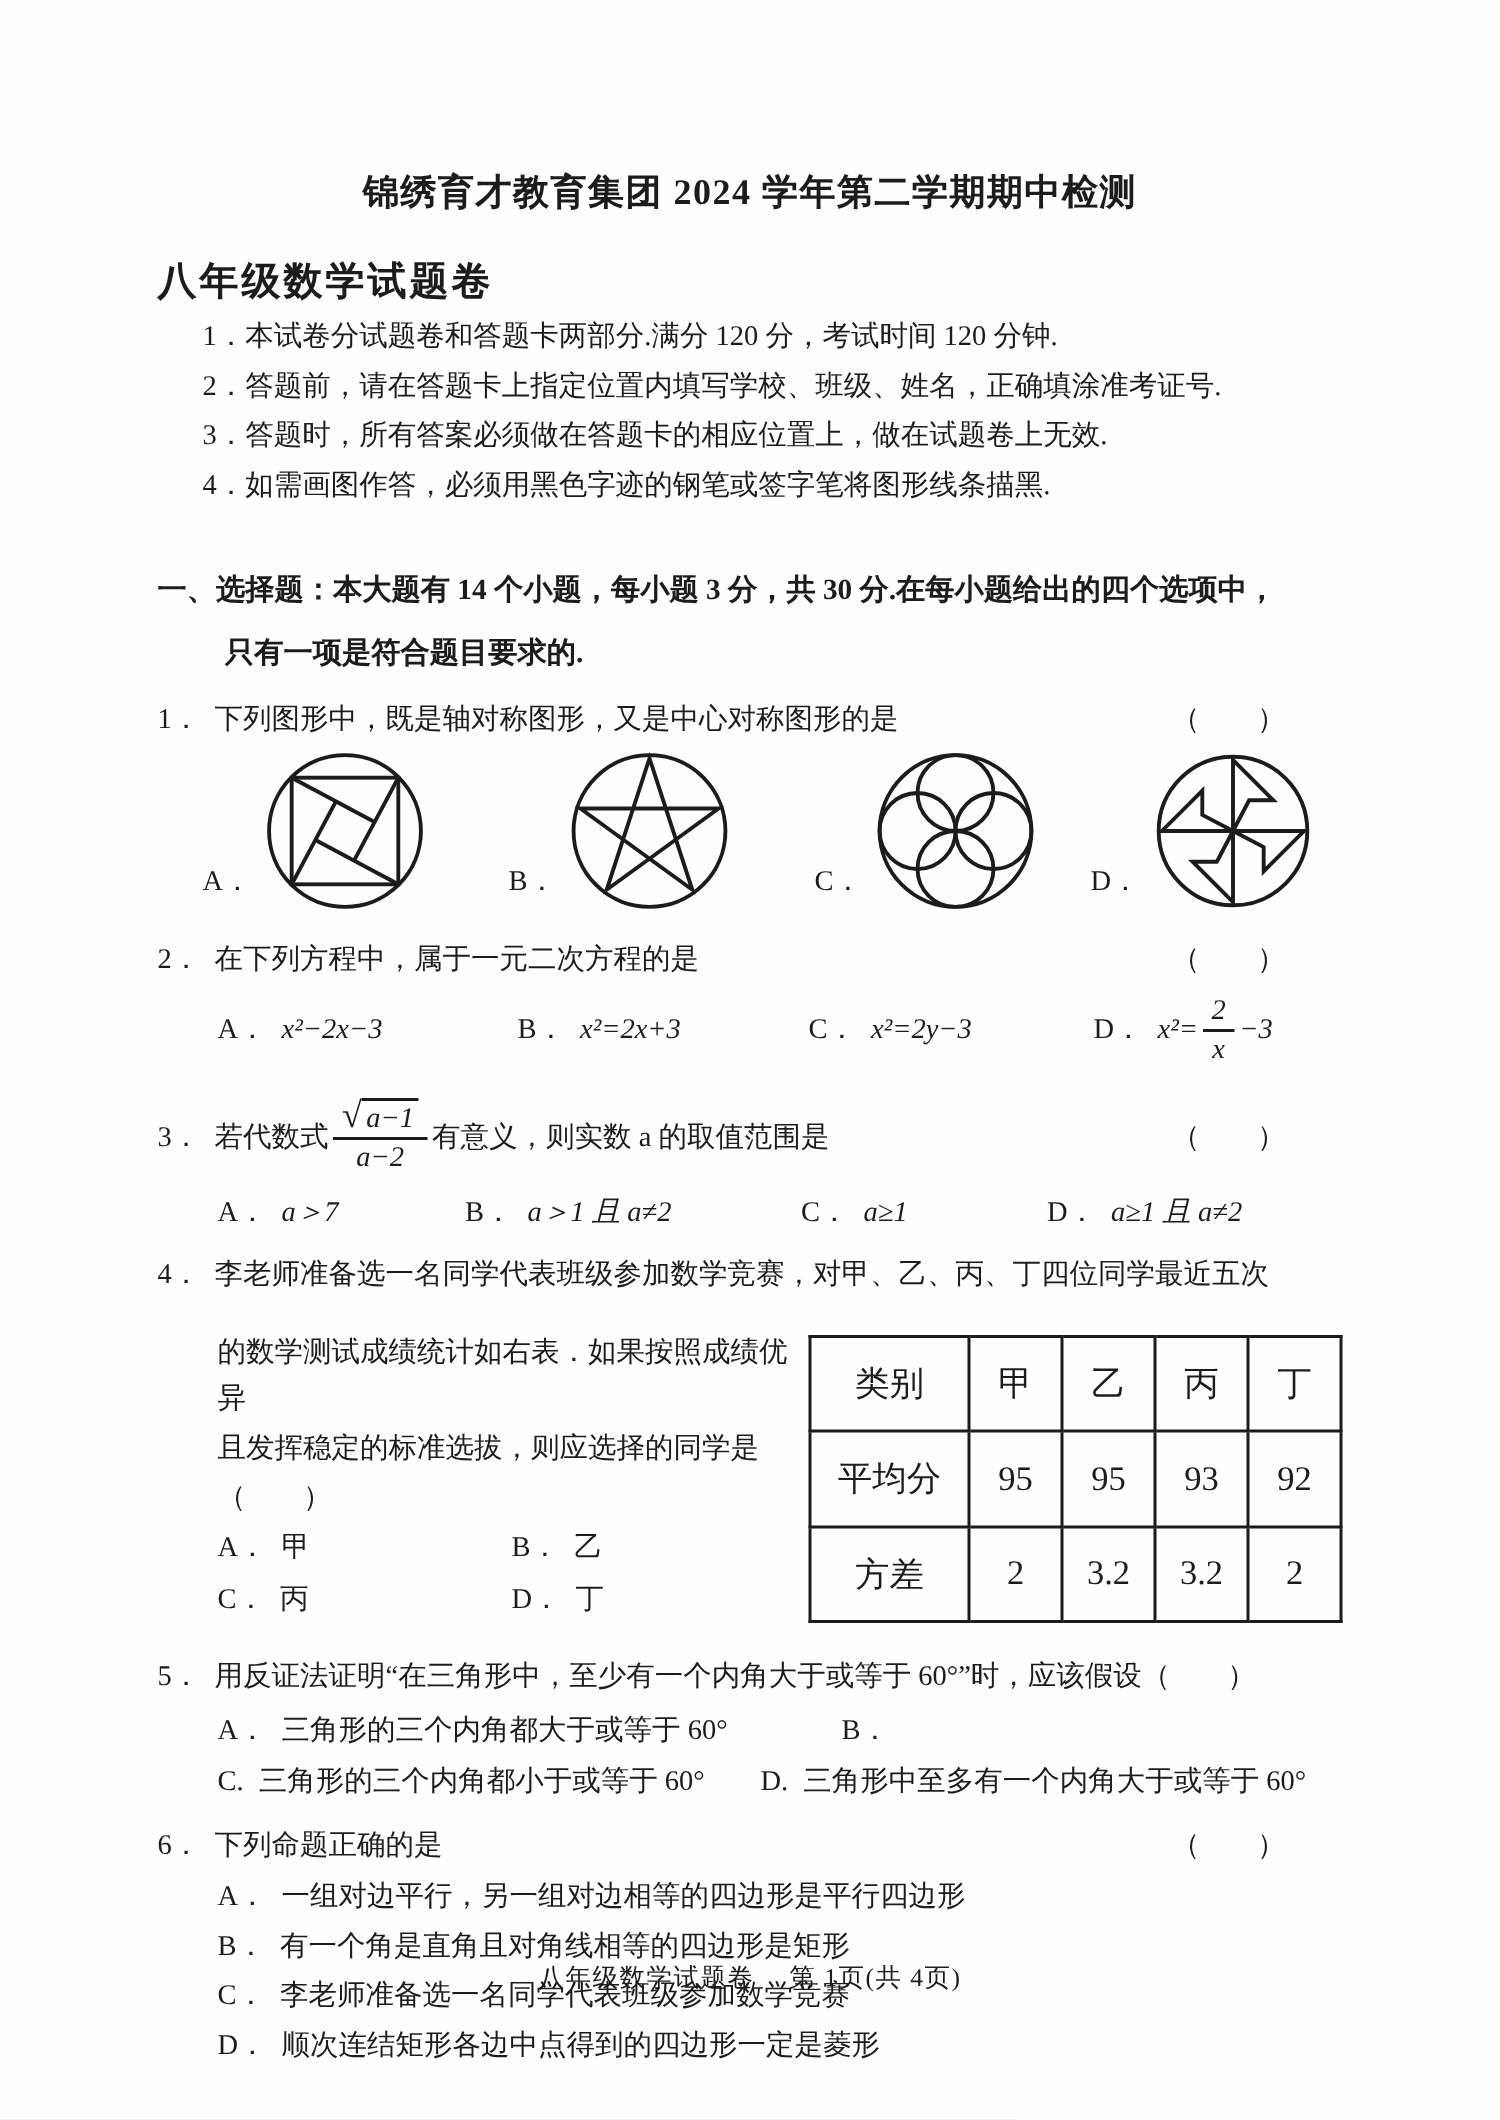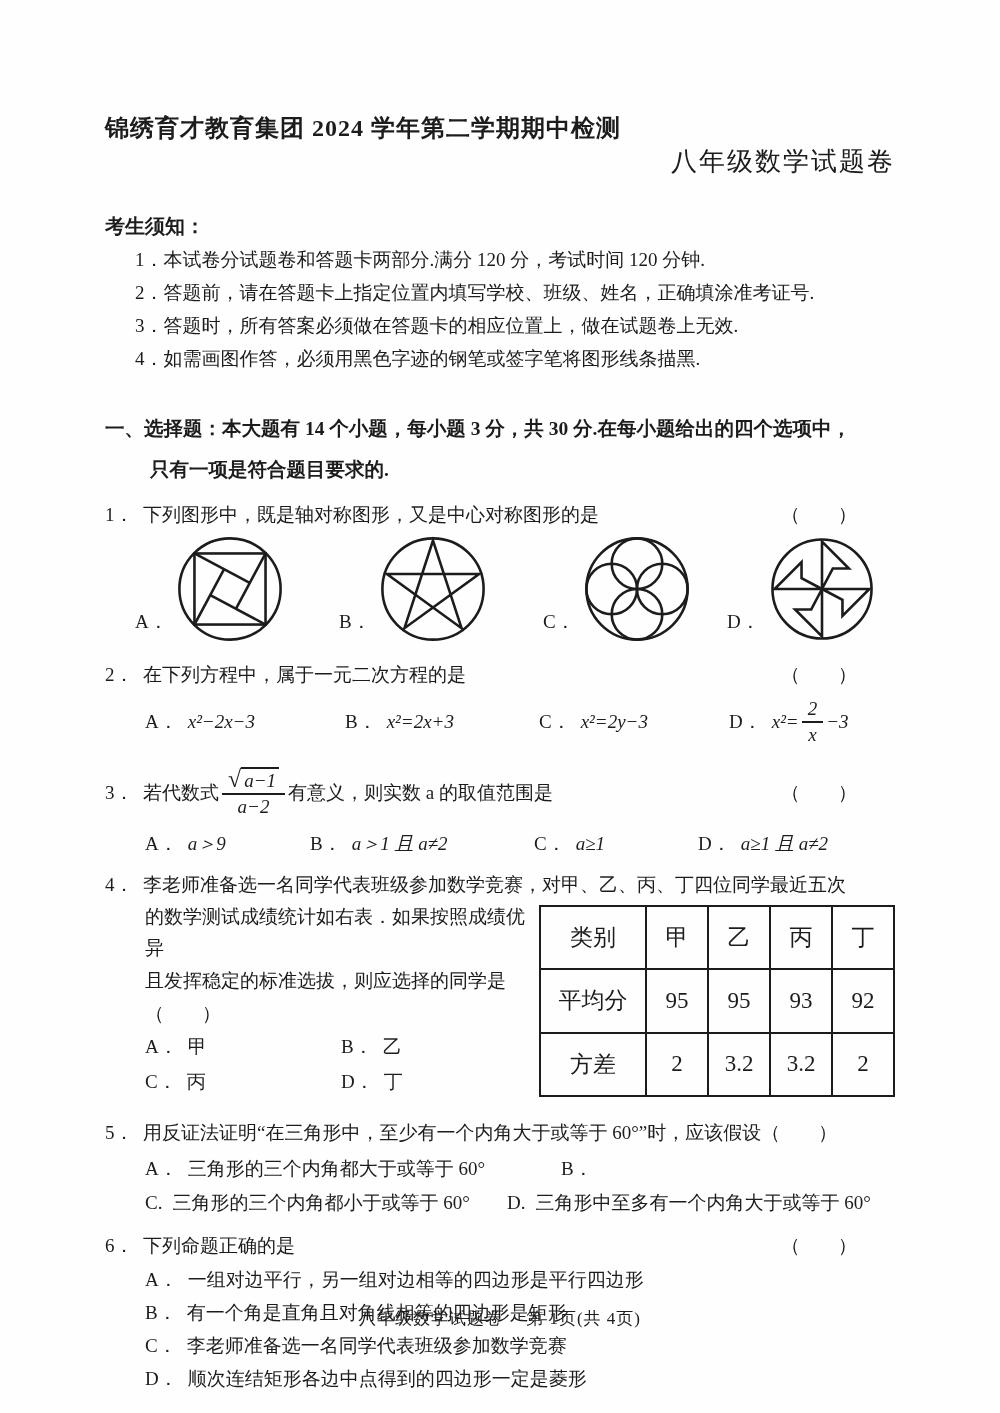--- a/index.html
+++ b/index.html
@@ -9,22 +9,22 @@
     width:1000px; height:1413px;
     margin:0 auto;
     background:#fefefe;
     color:#1c1c1c;
     font-family:"Liberation Serif","DejaVu Serif",serif;
     font-size:19px;
     overflow:hidden;
   }
   .content { padding:112px 105px 0 105px; }
 
-  .title { font-size:24px; font-weight:bold; letter-spacing:1px; }
-  .subtitle { text-align:right; font-size:26px; font-weight:normal; letter-spacing:2px; }
+  .title { text-align:center; font-size:24px; font-weight:bold; letter-spacing:1px; }
+  .subtitle { text-align:left; font-size:26px; font-weight:bold; margin-top:26px; letter-spacing:2px; }
 
   .notice-head { margin-top:34px; font-weight:bold; font-size:20px; }
   .notice-item { margin-top:7px; padding-left:30px; line-height:26px; }
 
   .section-head { margin-top:42px; font-weight:bold; line-height:30px; font-size:19.5px; }
   .section-head2 { margin-top:12px; padding-left:45px; font-weight:bold; font-size:19.5px; }
 
   .qline { display:flex; align-items:baseline; margin-top:18px; line-height:28px; }
   .qnum { flex:none; width:38px; }
   .qtext { flex:1; }
@@ -55,21 +55,21 @@
 
   
   .sqrt { display:inline-flex; align-items:flex-start; }
   .sqrt .sign { font-size:24px; line-height:24px; font-style:normal; }
   .sqrt .inner { border-top:2px solid #1c1c1c; line-height:24px; padding:0 3px; }
 
   .q3line { display:flex; align-items:center; margin-top:14px; min-height:64px; }
   .q3line .qnum { width:38px; flex:none; }
 
   
-  .q4body { display:flex; margin-top:0; }
+  .q4body { display:flex; margin-top:20px; }
   .q4left { width:482px; padding-left:40px; line-height:31px; }
   .q4left .l { margin-top:2px; }
   .q4opts { display:grid; grid-template-columns:196px auto; row-gap:4px; margin-top:2px; }
   table.score { border-collapse:collapse; margin-left:0; margin-top:6px; flex:none; }
   table.score td { border:2px solid #1c1c1c; text-align:center; height:52px; font-size:23px; }
   table.score td.c0 { width:106px; }
   table.score td.cn { width:62px; }
 
   .q5opts1 { display:flex; margin-left:40px; margin-top:6px; line-height:31px; }
   .q5opts2 { display:flex; margin-left:40px; margin-top:3px; line-height:31px; }
@@ -79,21 +79,20 @@
 </style>
 </head>
 <body>
 
 <div class="page">
   <div class="content">
 
     <div class="title">锦绣育才教育集团 2024 学年第二学期期中检测</div>
     <div class="subtitle">八年级数学试题卷</div>
 
-    <div class="notice-head">考生须知：</div>
     <div class="notice-item">1．本试卷分试题卷和答题卡两部分.满分 120 分，考试时间 120 分钟.</div>
     <div class="notice-item">2．答题前，请在答题卡上指定位置内填写学校、班级、姓名，正确填涂准考证号.</div>
     <div class="notice-item">3．答题时，所有答案必须做在答题卡的相应位置上，做在试题卷上无效.</div>
     <div class="notice-item">4．如需画图作答，必须用黑色字迹的钢笔或签字笔将图形线条描黑.</div>
 
     <div class="section-head">一、选择题：本大题有 14 个小题，每小题 3 分，共 30 分.在每小题给出的四个选项中，</div>
     <div class="section-head2">只有一项是符合题目要求的.</div>
 
     <div class="qline">
       <span class="qnum">1．</span>
@@ -190,21 +189,21 @@
             </span>
         </span>
         <span class="den math">a−2</span>
       </span>
       <span>有意义，则实数 a 的取值范围是</span>
       <span class="bracket">（　　）</span>
     </div>
     <div class="optrow" style="margin-top:4px;">
       <span class="opt q3A">
         <span class="optlab">A．</span>
-        <span class="math">a＞9</span>
+        <span class="math">a＞7</span>
       </span>
       <span class="opt q3B">
         <span class="optlab">B．</span>
         <span class="math">a＞1 且 a≠2</span>
       </span>
       <span class="opt q3C">
         <span class="optlab">C．</span>
         <span class="math">a≥1</span>
       </span>
       <span class="opt">

